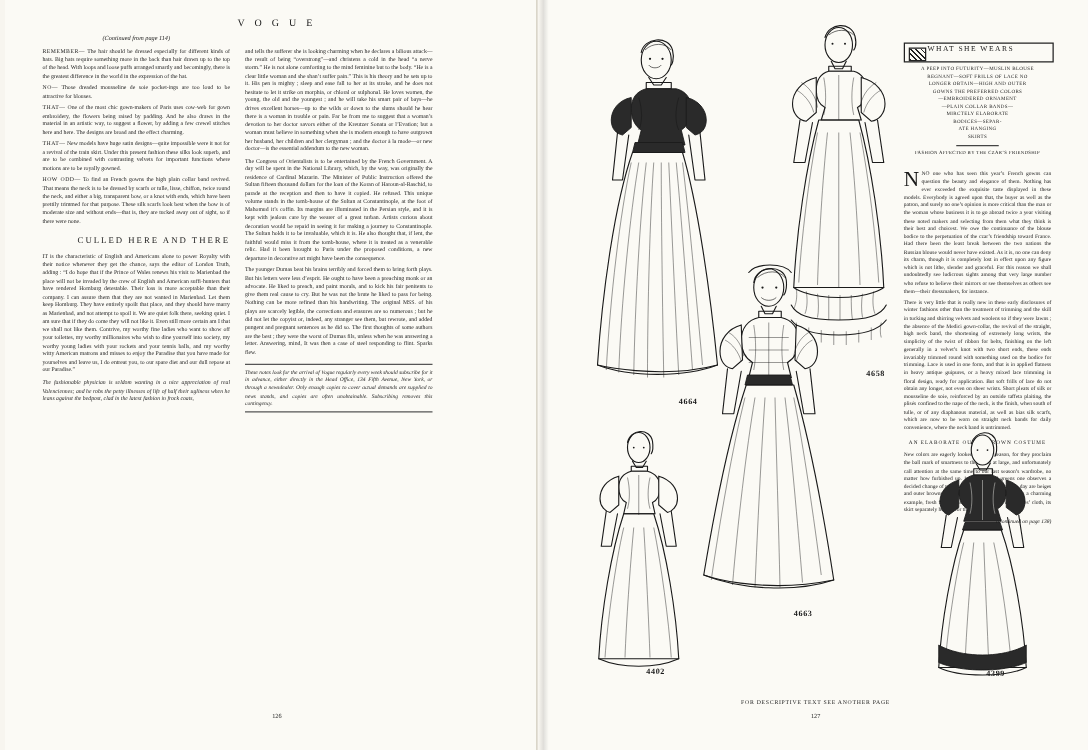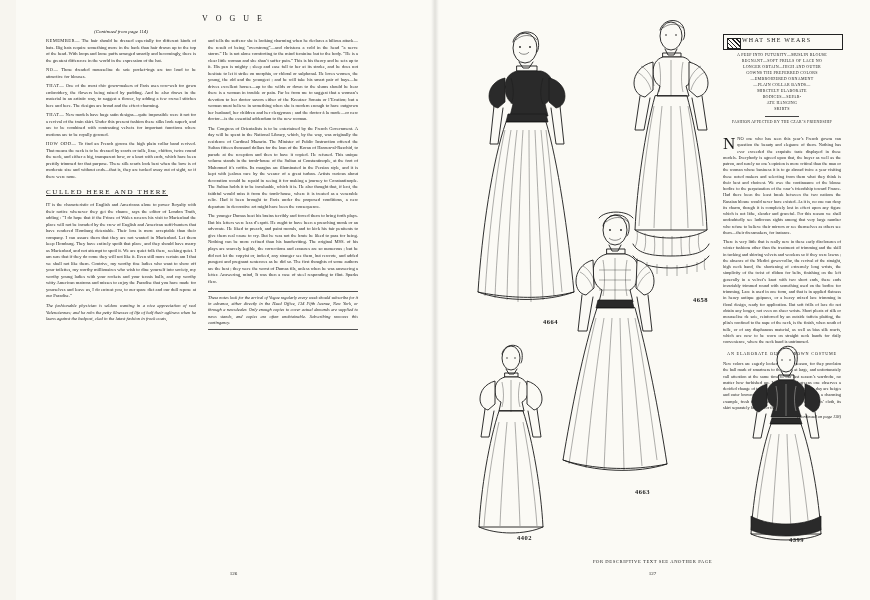--- a/index.html
+++ b/index.html
@@ -17,21 +17,21 @@
     box-sizing:border-box;
   }
   
   .page-left,.page-right{
     position:absolute;
     top:0;
     height:600px;
     background:#fbfaf5;
     box-sizing:border-box;
   }
-  .page-left{left:16px;width:426px;border-right:1px solid #cfcabb;}
+  .page-left{left:4px;width:426px;border-right:1px solid #cfcabb;}
   .page-right{left:435px;width:435px;}
 
   .gutter{
     position:absolute;left:431px;top:0;width:8px;height:600px;
     background:linear-gradient(to right,rgba(0,0,0,0.00),rgba(0,0,0,0.10),rgba(0,0,0,0.00));
     pointer-events:none;
   }
 
   
   .masthead{
@@ -54,21 +54,21 @@
     text-align:justify;
     -webkit-hyphens:auto;hyphens:auto;
     color:#222;
   }
   .lcol1{left:30px;width:150px;}
   .lcol2{left:192px;width:150px;}
   .lcol p{margin:0 0 3px 0;}
   .smallcap-lead{font-variant:small-caps;letter-spacing:0.4px;}
   .sec-head{
     font-size:7px;letter-spacing:1.6px;
-    margin:8px 0 4px 0;text-align:left;text-decoration:underline;
+    margin:8px 0 4px 0;text-align:right;
   }
   .italic{font-style:italic;}
   .boxnote{
     border-top:1px solid #555;border-bottom:1px solid #555;
     padding:3px 0;margin-top:6px;font-style:italic;font-size:4.4px;
     line-height:1.4;text-align:justify;
   }
   .folio-left{
     position:absolute;bottom:24px;left:0;width:435px;text-align:center;
     font-size:5px;

